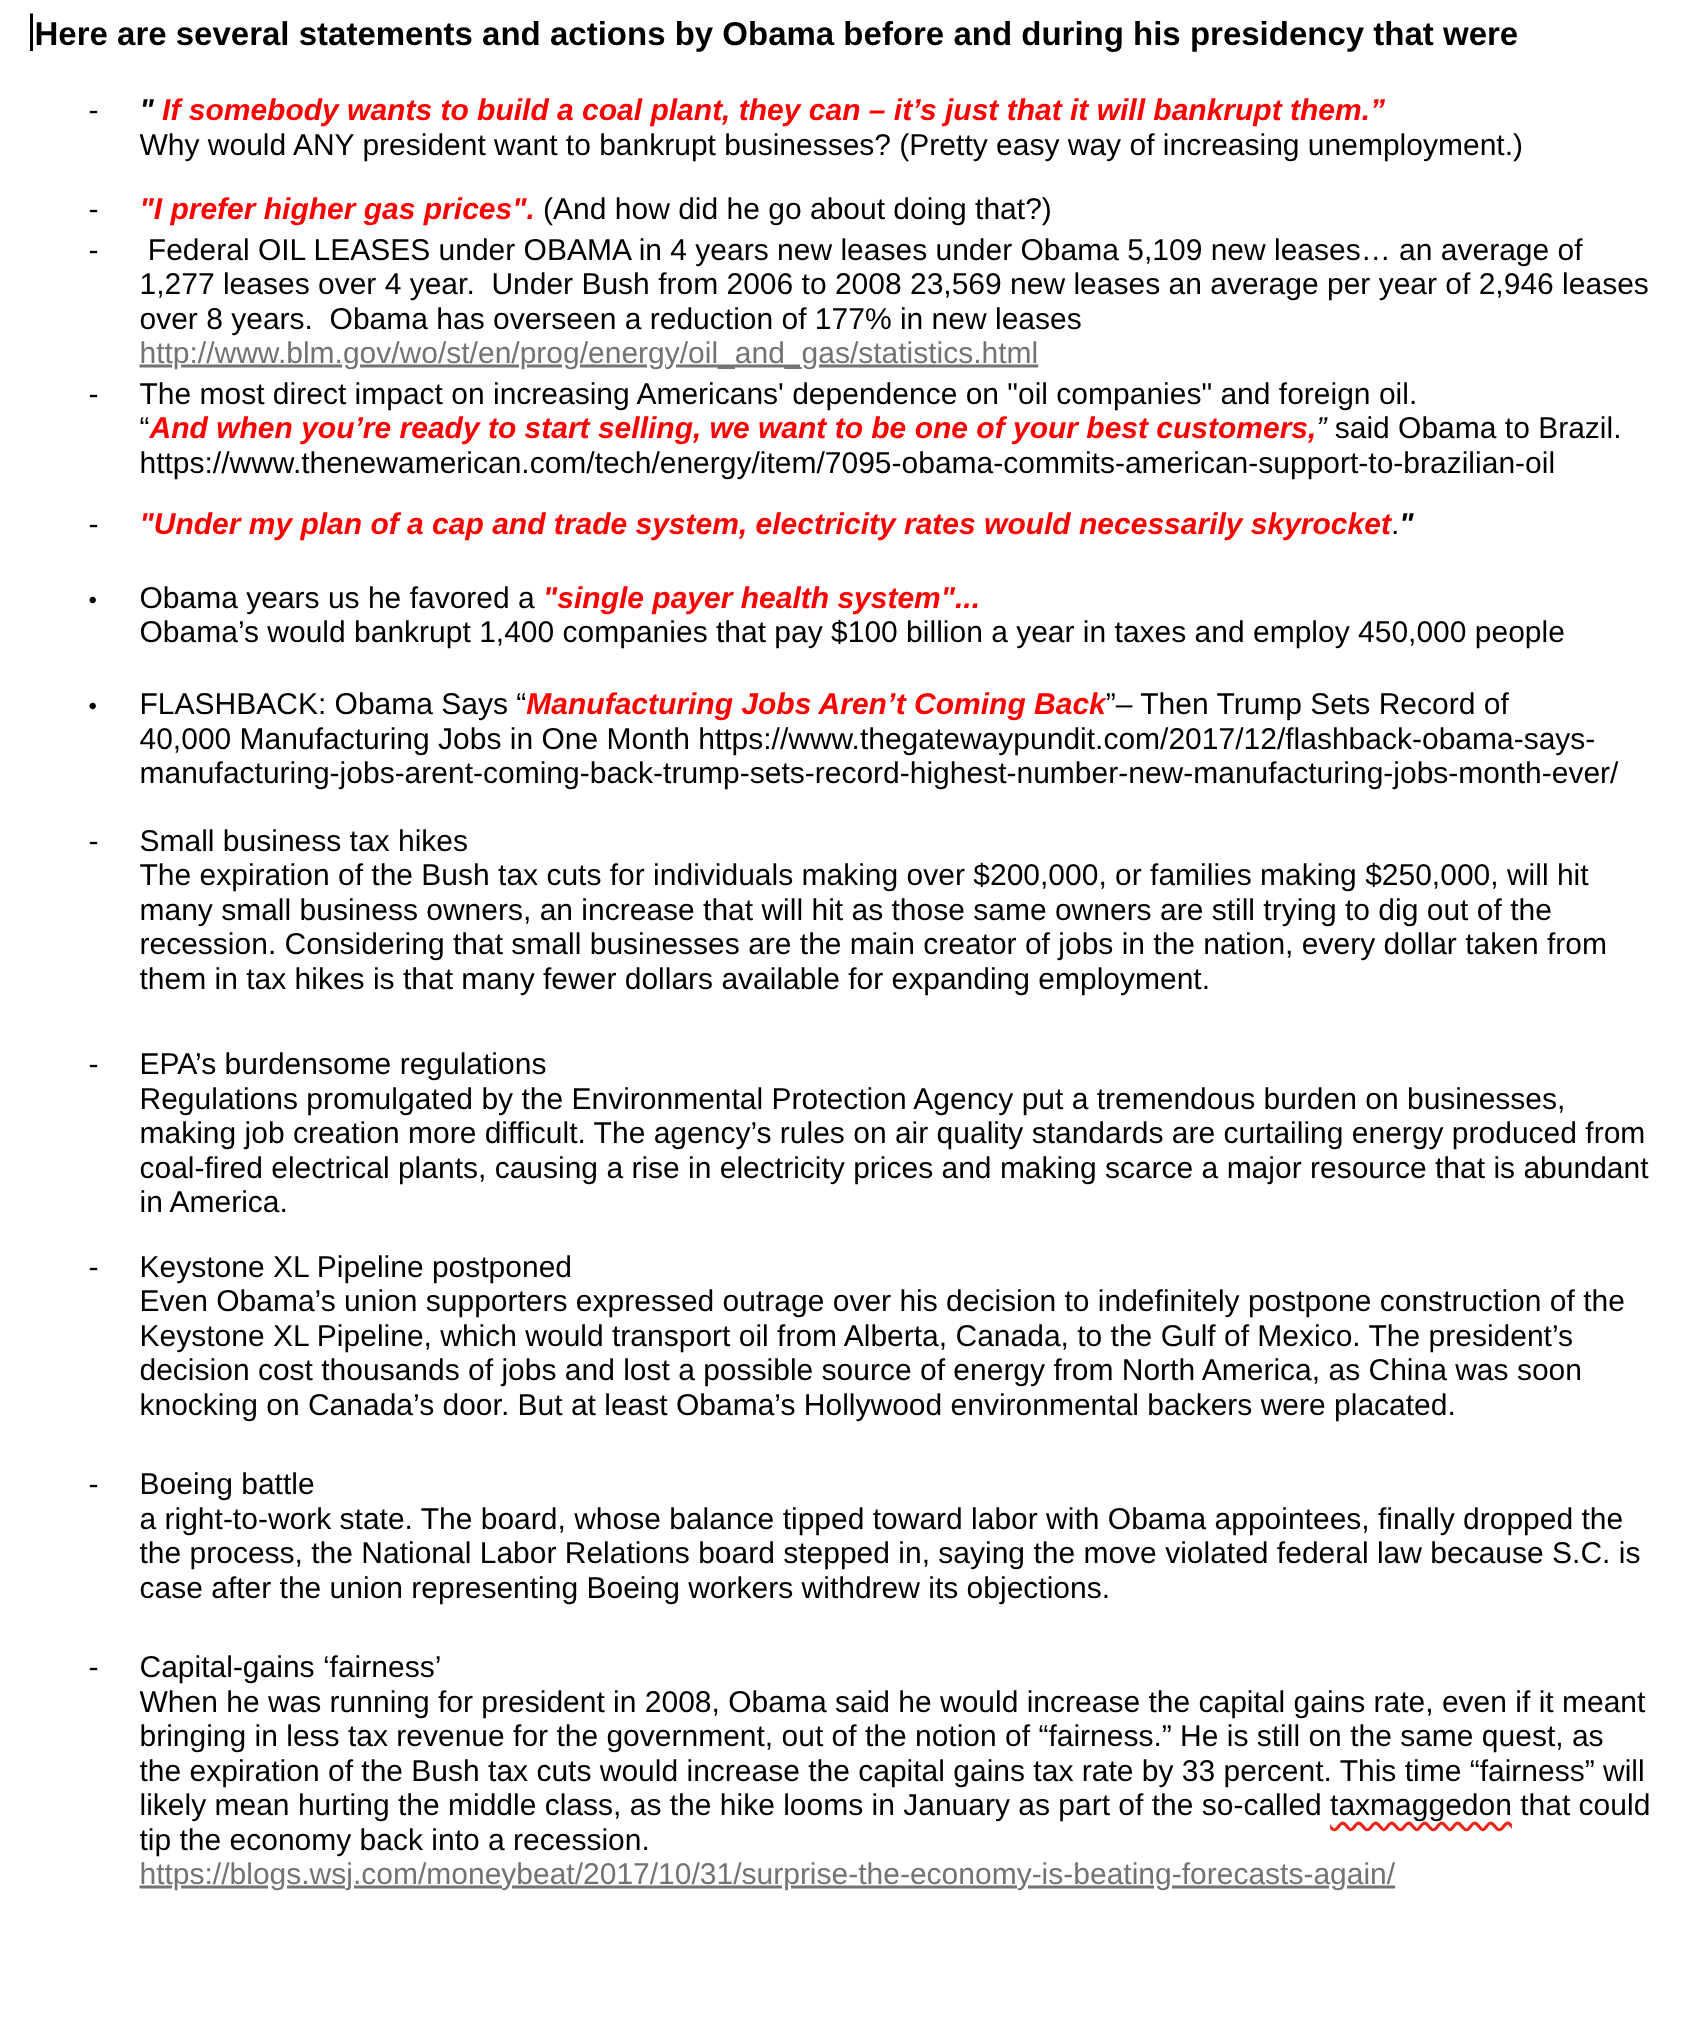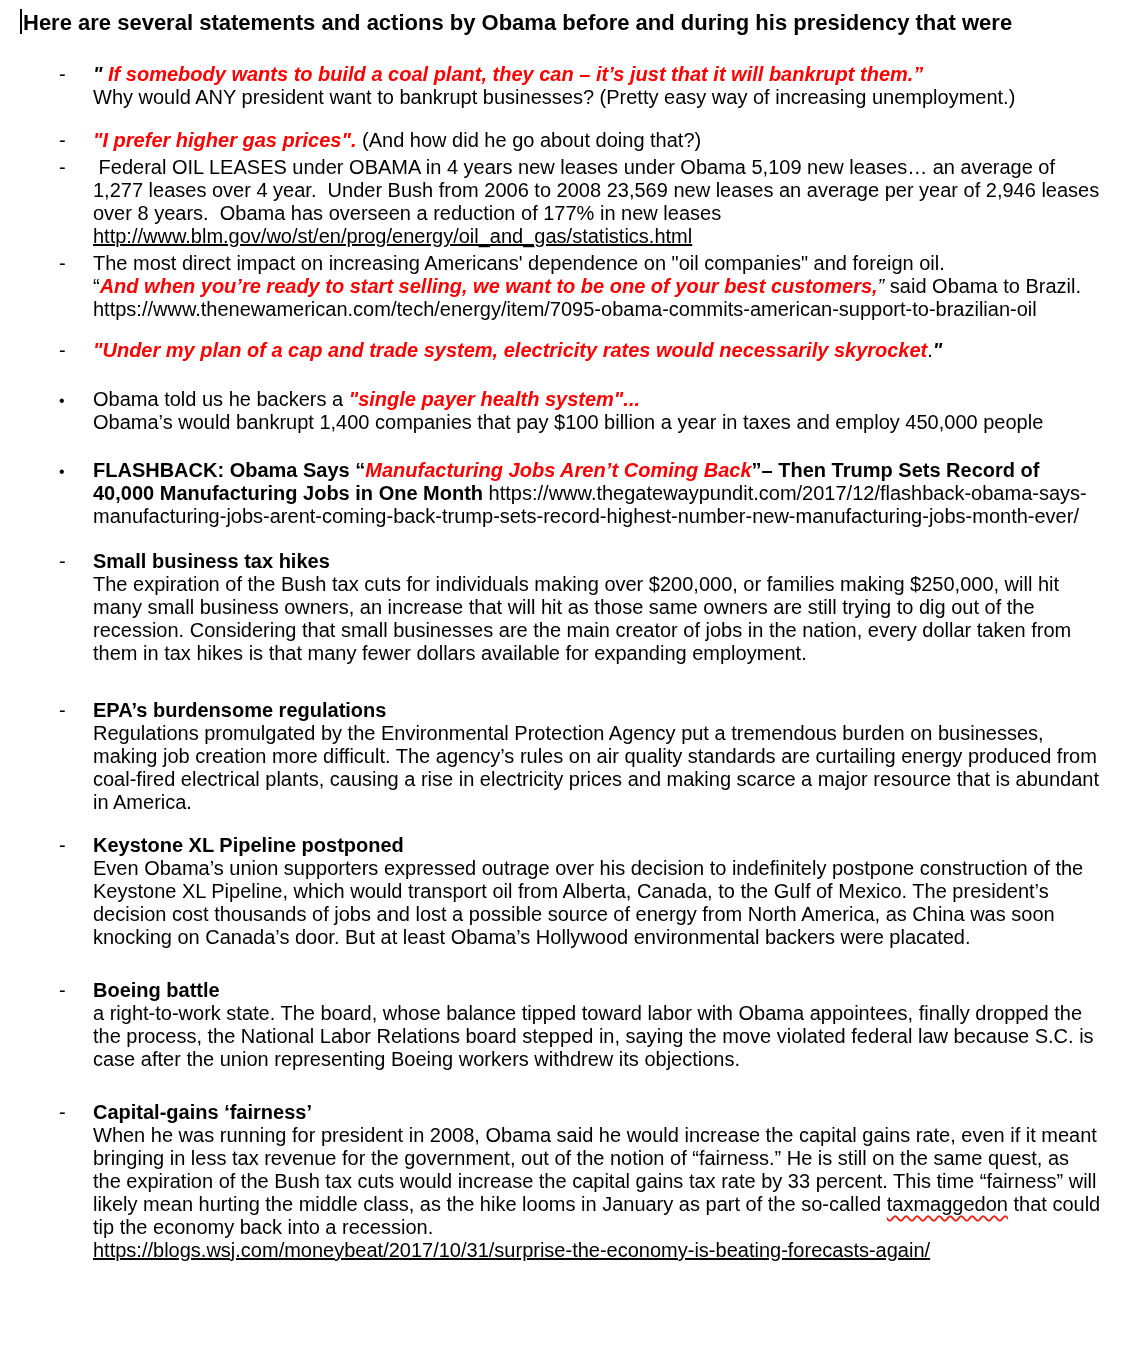--- a/index.html
+++ b/index.html
@@ -10,24 +10,24 @@
   }
   .doc{position:relative;padding-top:8px;width:1126px;padding-left:12px;}
   .header{margin-left:8px;font-weight:bold;font-size:22px;line-height:29px;}
   .caret{display:inline-block;width:2px;height:25px;background:#000;vertical-align:-4px;margin-right:1px;}
   .hp{font-weight:normal;}
   .para{position:relative;padding-left:81px;padding-right:6px;}
   .line{white-space:pre-wrap;}
   .marker{position:absolute;left:47px;top:0;font-weight:normal;color:#000;}
   .mk-dot{font-size:16px;top:1px;}
   .r{color:#ff0000;font-weight:bold;font-style:italic;margin-top:43px;}
-  .b{font-weight:bold;}
+  .b{font-weight:normal;}
   .bi{font-weight:bold;font-style:italic;}
   .i{font-style:italic;}
-  a.a,.a{color:#000000;text-decoration:underline;cursor:pointer;}
+  a.a,.a{color:#737373;text-decoration:underline;cursor:pointer;}
   .sq{text-decoration:underline wavy #e8251a 2px;text-underline-offset:4px;}
   .mt26{margin-top:26px}.mt20{margin-top:20px}.mt4{margin-top:4px}.mt18{margin-top:18px}
   .mt25{margin-top:25px}.mt22{margin-top:22px}.mt34{margin-top:34px}.mt30{margin-top:30px}.mt28{}
 </style>
 </head>
 <body>
 
 <div class="doc">
 
   <div class="header">
@@ -60,21 +60,21 @@
     <div class="line"><span>https://www.thenewamerican.com/tech/energy/item/7095-obama-commits-american-support-to-brazilian-oil</span></div>
   </div>
 
   <div class="para mt18">
     <span class="marker">-</span>
     <div class="line"><span class="r">"Under my plan of a cap and trade system, electricity rates would necessarily skyrocket</span><span>.</span><span class="bi">"</span></div>
   </div>
 
   <div class="para mt26">
     <span class="marker mk-dot">•</span>
-    <div class="line"><span>Obama told us he backers a </span><span class="r">"single payer health system"...</span></div>
+    <div class="line"><span>Obama years us he favored a </span><span class="r">"single payer health system"...</span></div>
     <div class="line"><span>Obama’s would bankrupt 1,400 companies that pay $100 billion a year in taxes and employ 450,000 people</span></div>
   </div>
 
   <div class="para mt25">
     <span class="marker mk-dot">•</span>
     <div class="line"><span class="b">FLASHBACK: Obama Says “</span><span class="r">Manufacturing Jobs Aren’t Coming Back</span><span class="b">”– Then Trump Sets Record of</span></div>
     <div class="line"><span class="b">40,000 Manufacturing Jobs in One Month</span><span> https://www.thegatewaypundit.com/2017/12/flashback-obama-says-</span></div>
     <div class="line"><span>manufacturing-jobs-arent-coming-back-trump-sets-record-highest-number-new-manufacturing-jobs-month-ever/</span></div>
   </div>
 

